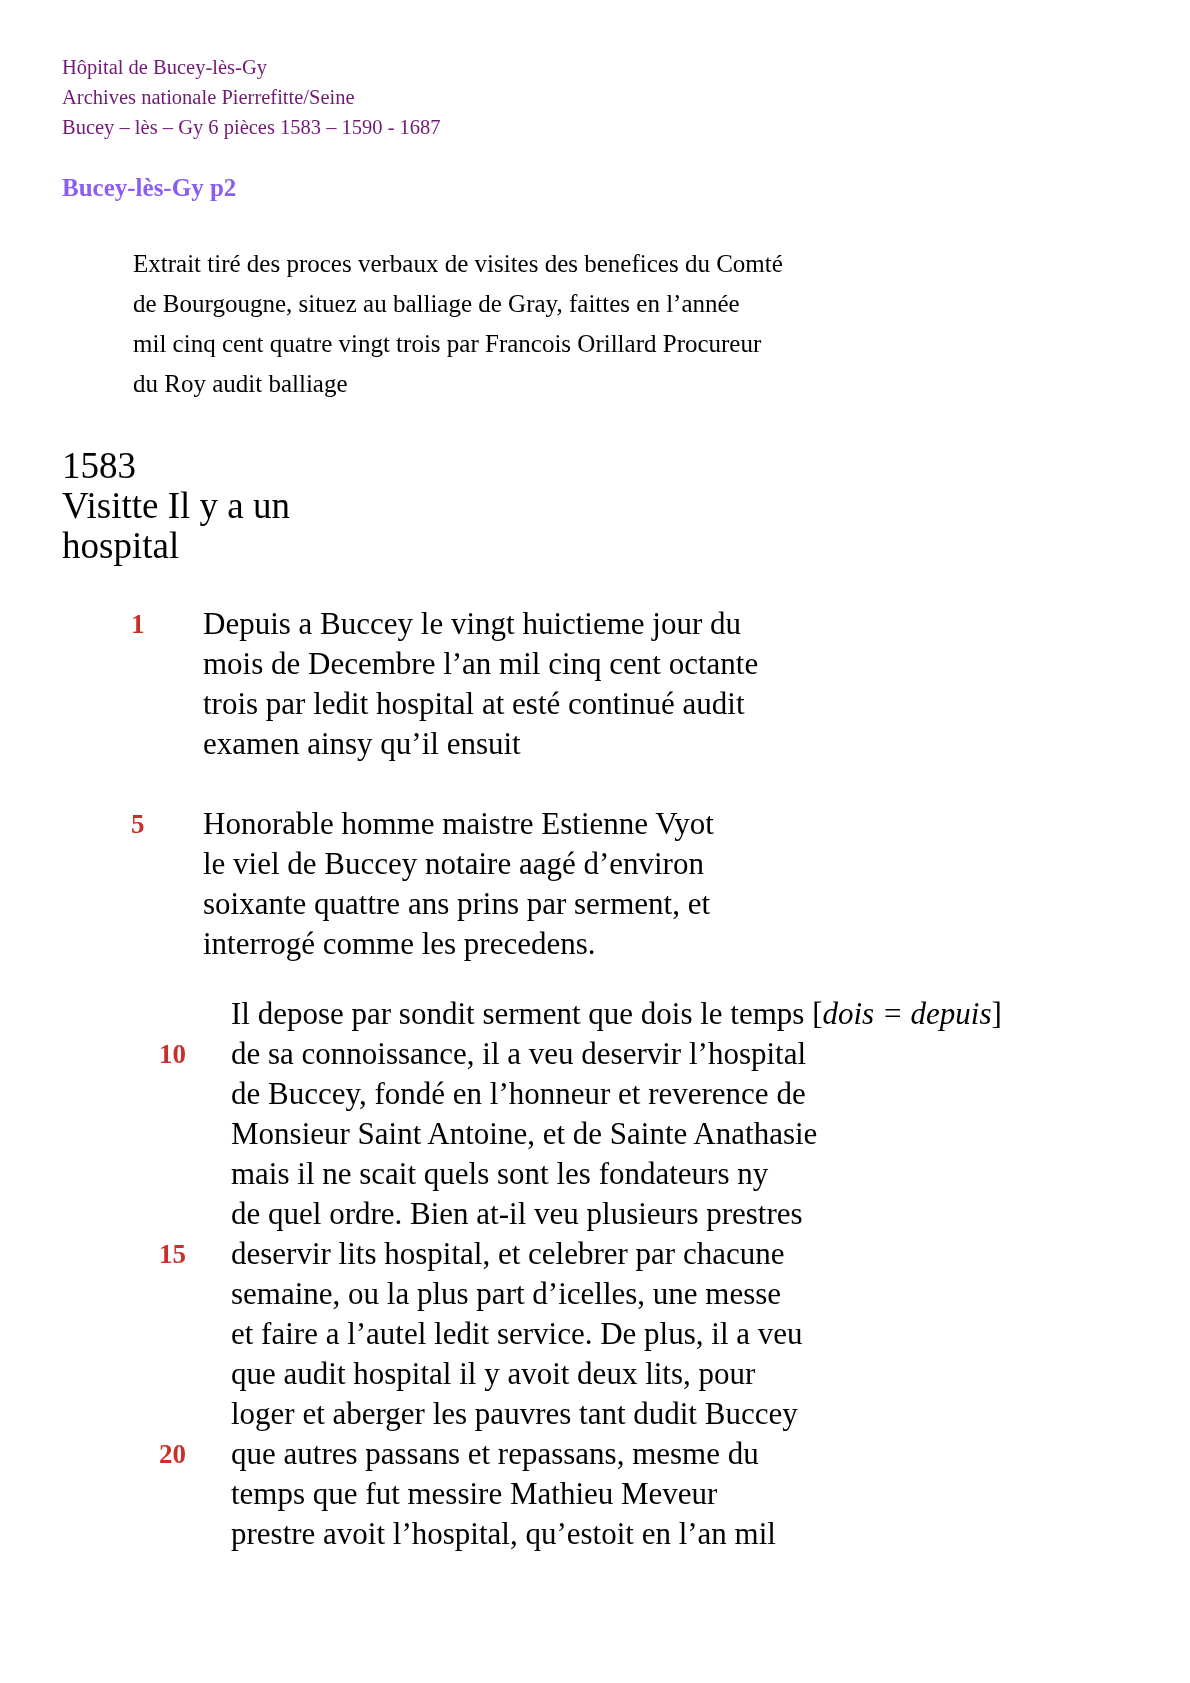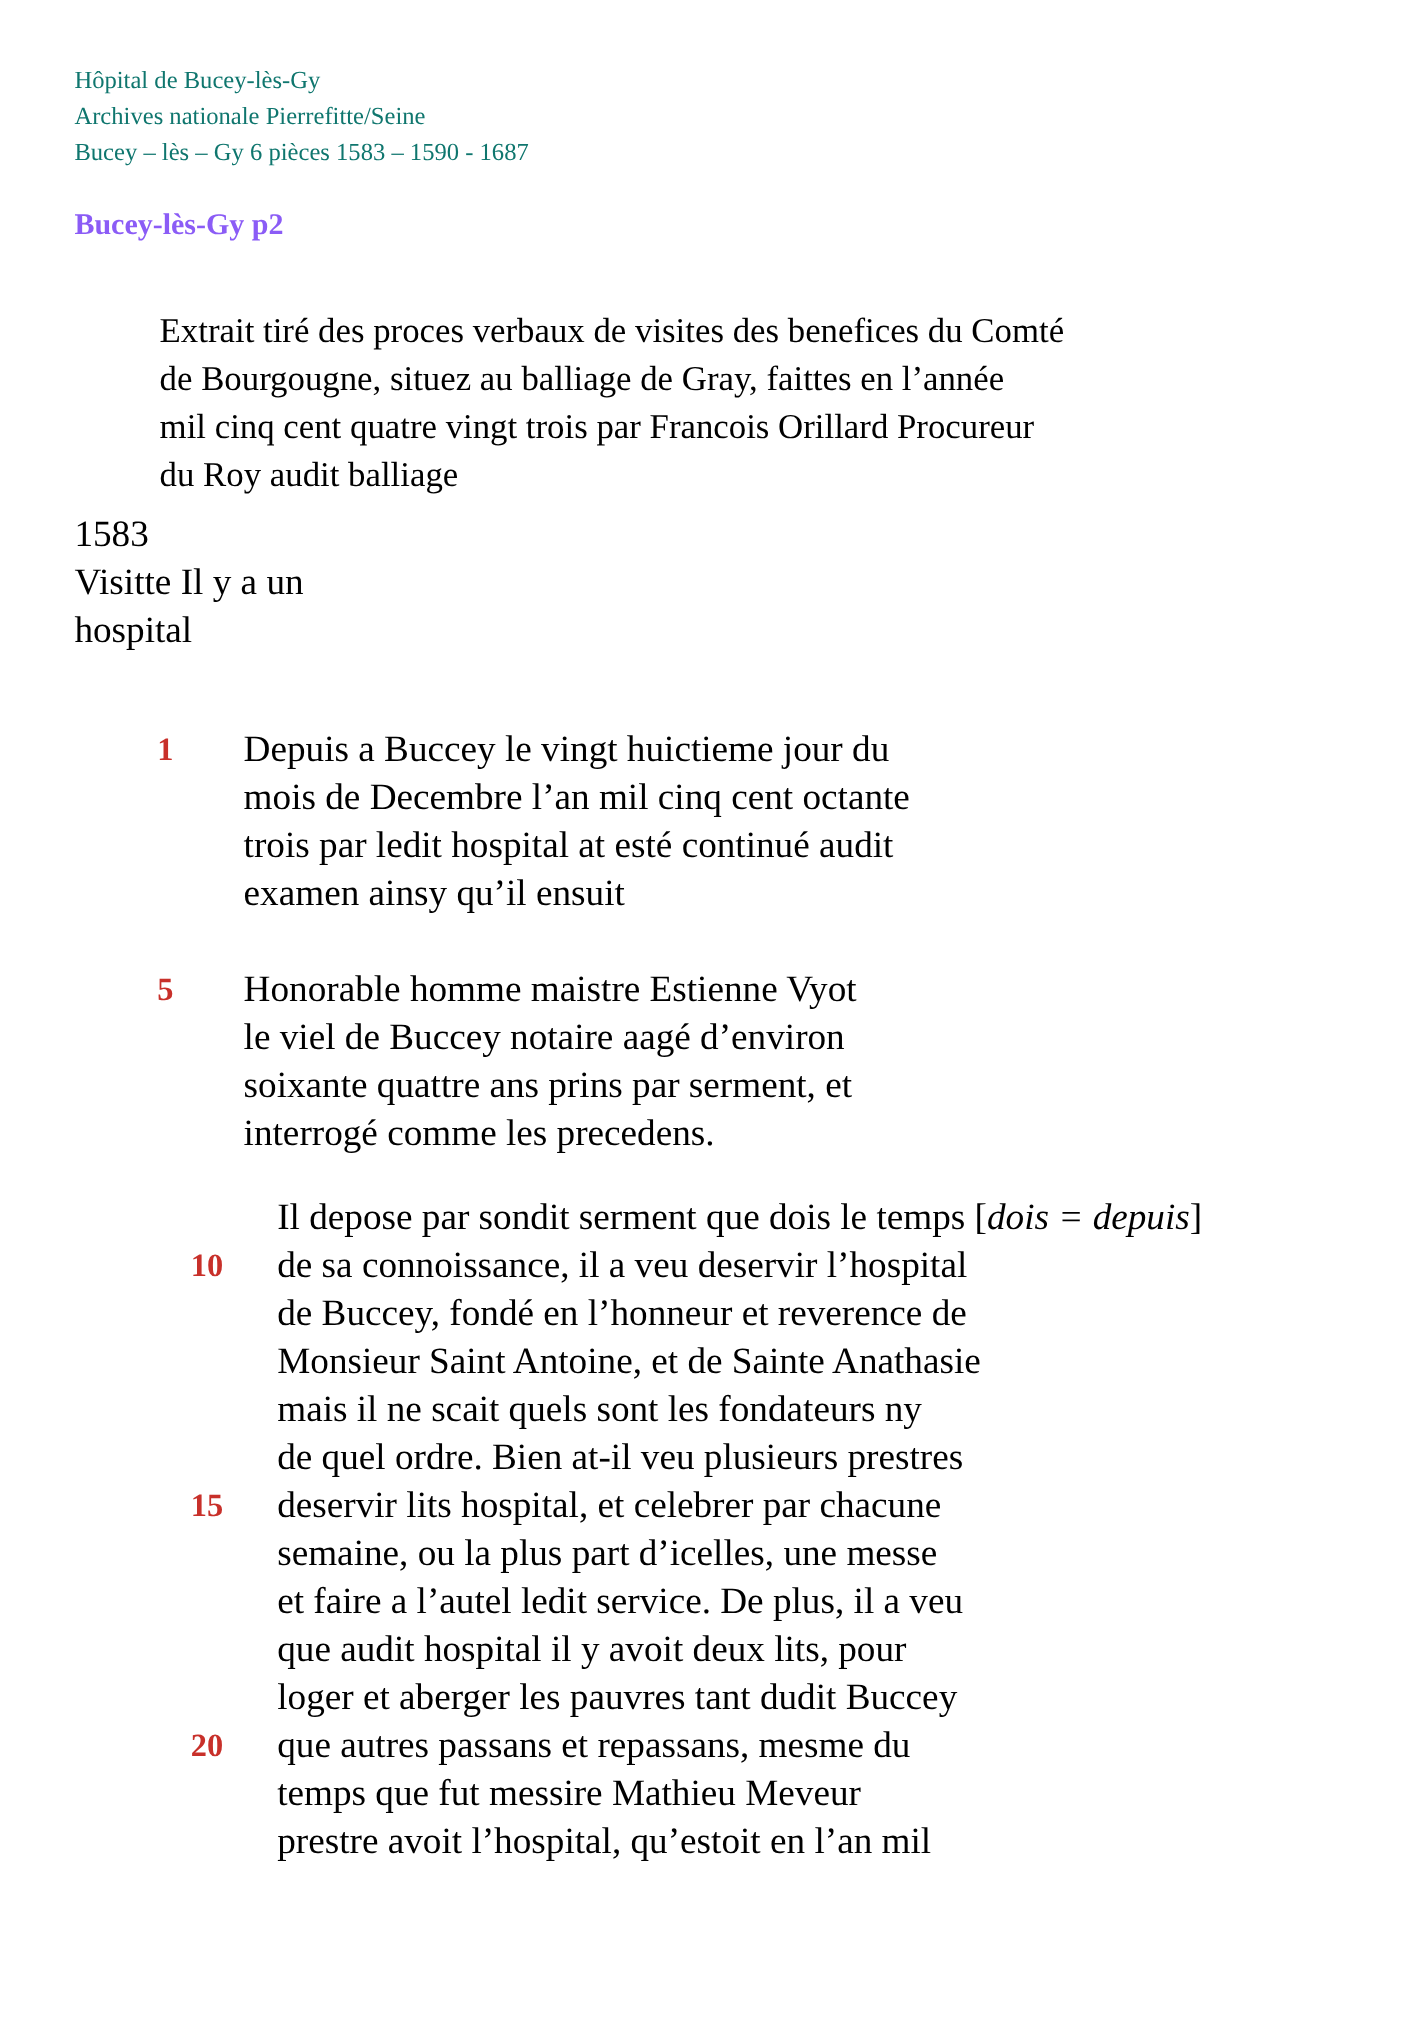--- a/index.html
+++ b/index.html
@@ -1,23 +1,23 @@
 <!DOCTYPE html>
 <html><head>
 <meta charset="utf-8">
 <style>
   html, body { margin: 0; padding: 0; background: #ffffff; }
   body { width: 1190px; height: 1683px; position: relative; overflow: hidden;
          font-family: "Liberation Serif", "DejaVu Serif", serif; color: #000; }
-  .header { position: absolute; left: 62px; top: 52px; font-size: 20.5px; line-height: 30px; color: #0f766e; }
+  .header { position: absolute; left: 62px; top: 52px; font-size: 20.5px; line-height: 30px; color: #701a75; }
   .header div { white-space: nowrap; }
   .doc-title { position: absolute; left: 62px; top: 173px; font-size: 25px; font-weight: bold; color: #8b5cf6; line-height: 30px; white-space: nowrap; }
-  .intro { position: absolute; left: 133px; top: 256px; font-size: 29px; line-height: 40px; white-space: nowrap; }
+  .intro { position: absolute; left: 133px; top: 244px; font-size: 25px; line-height: 40px; white-space: nowrap; }
   .intro div { white-space: nowrap; }
-  .margin-note { position: absolute; left: 62px; top: 425px; font-size: 31px; line-height: 40px; }
+  .margin-note { position: absolute; left: 62px; top: 446px; font-size: 37px; line-height: 40px; }
   .margin-note div { white-space: nowrap; }
   .block { position: absolute; left: 0; width: 1190px; }
   .row { position: relative; height: 40px; font-size: 31px; line-height: 40px; }
   .linenum { position: absolute; left: 131px; top: 0; color: #c8302a; font-weight: bold; font-size: 27px; line-height: 40px; }
   .linetext { position: absolute; left: 203px; top: 0; white-space: nowrap; }
   .linetext i { font-style: italic; }
 </style>
 </head>
 <body>
 

